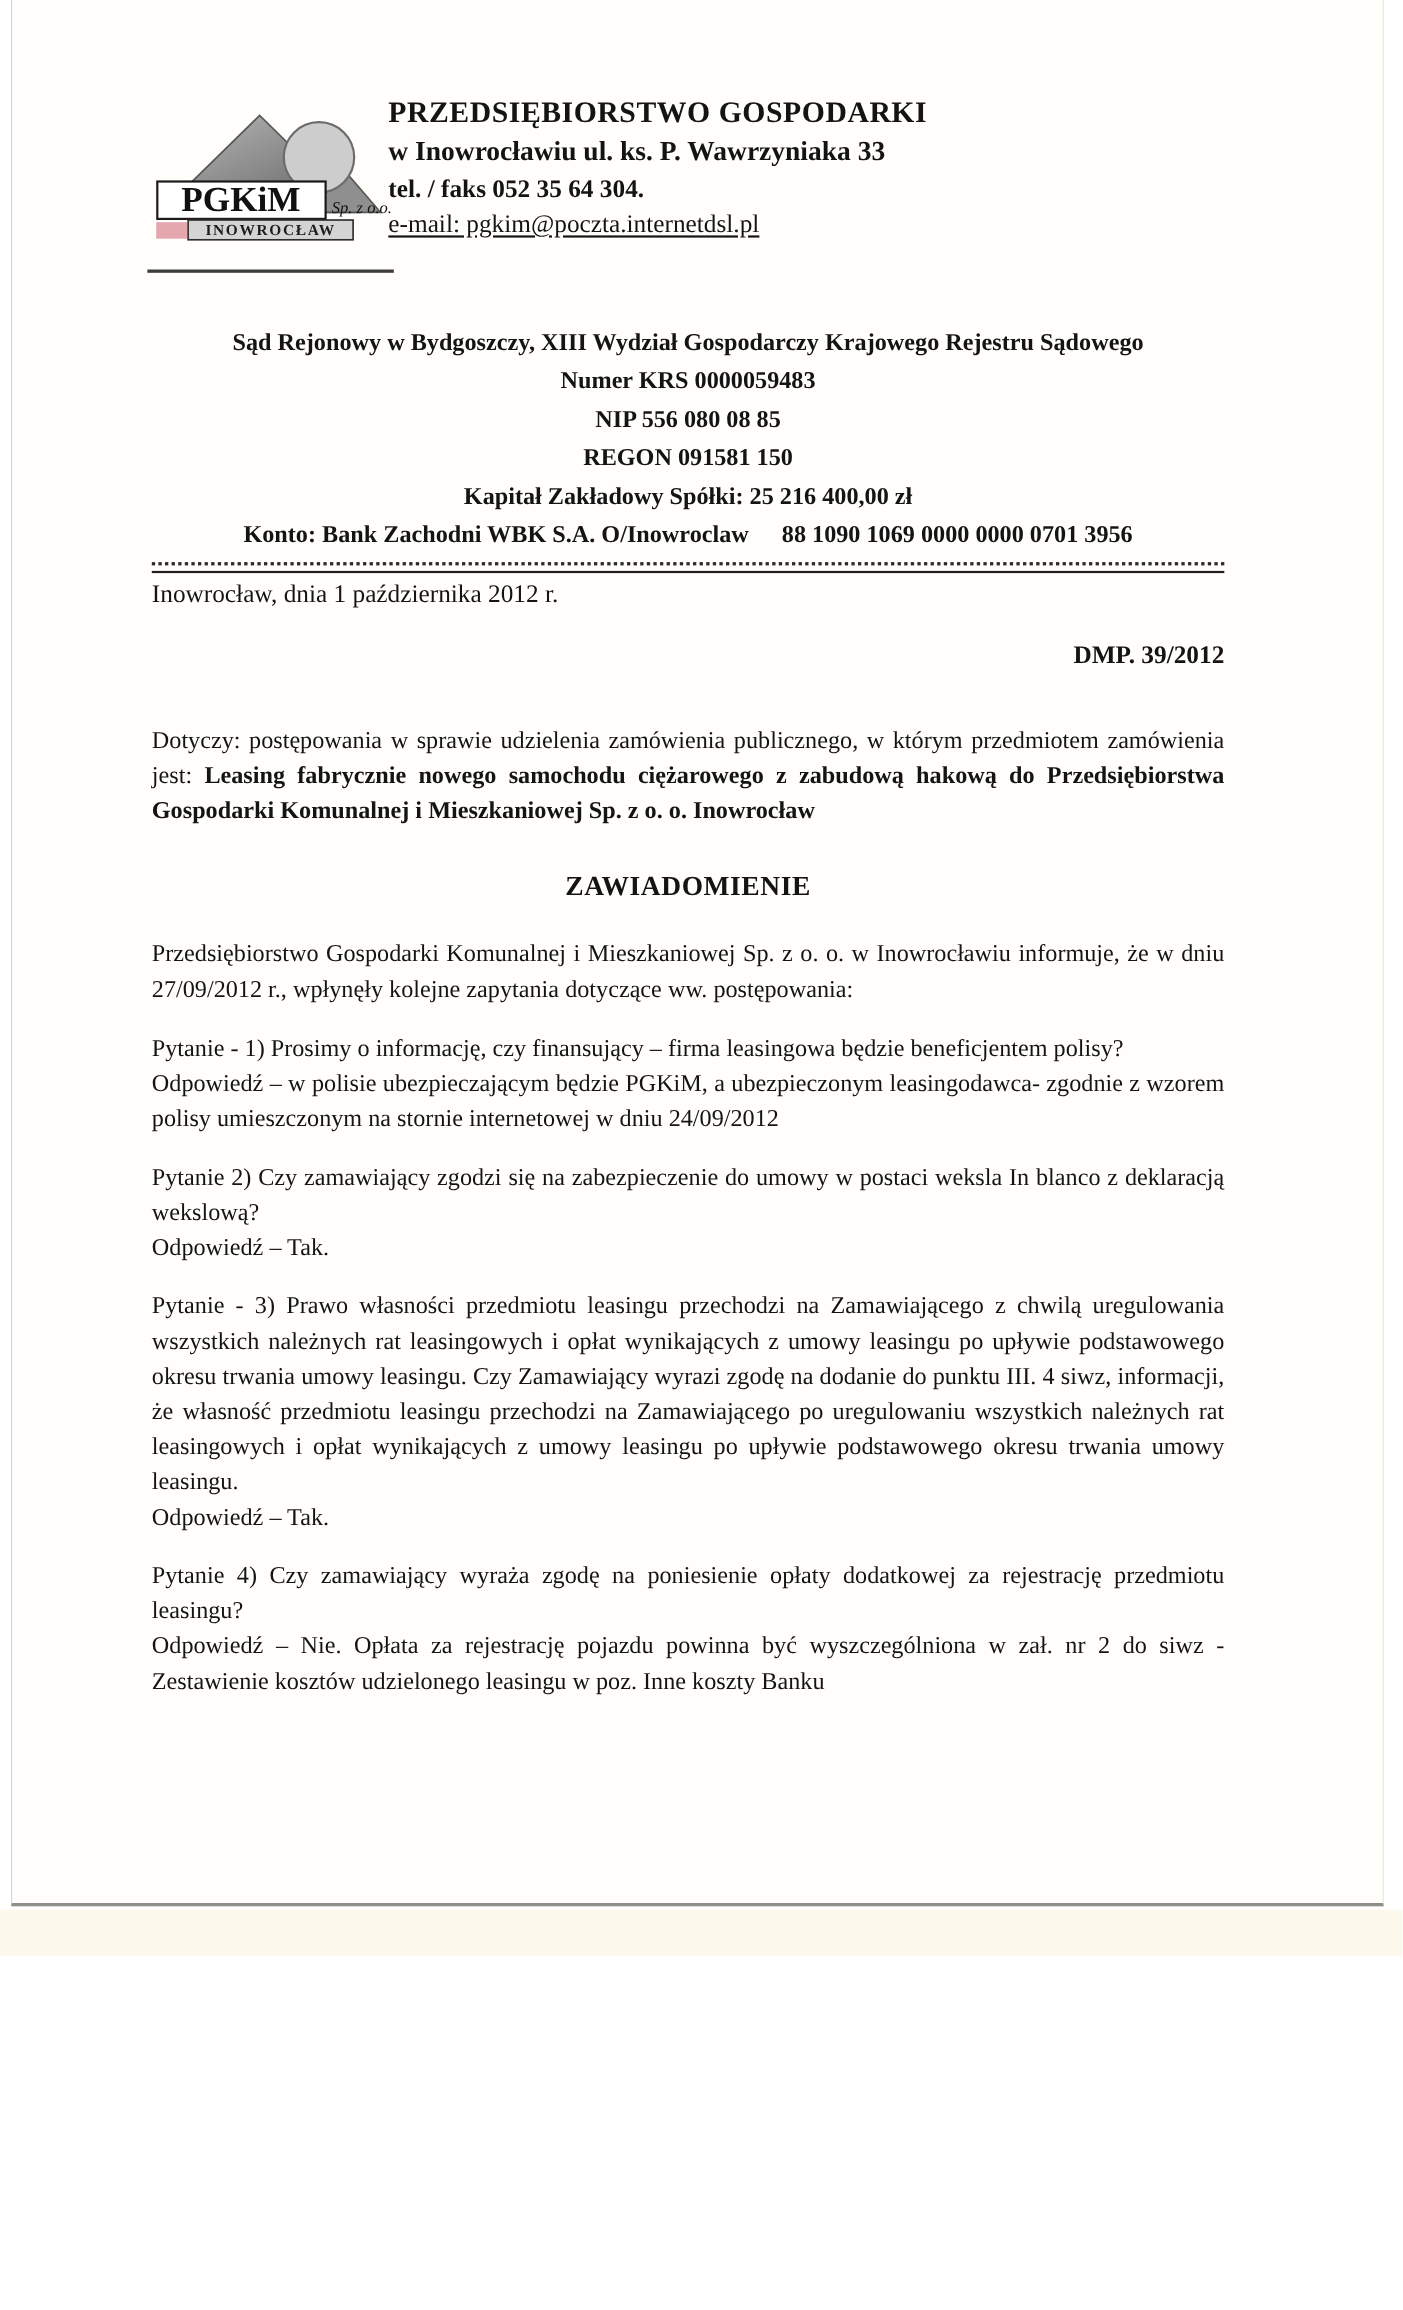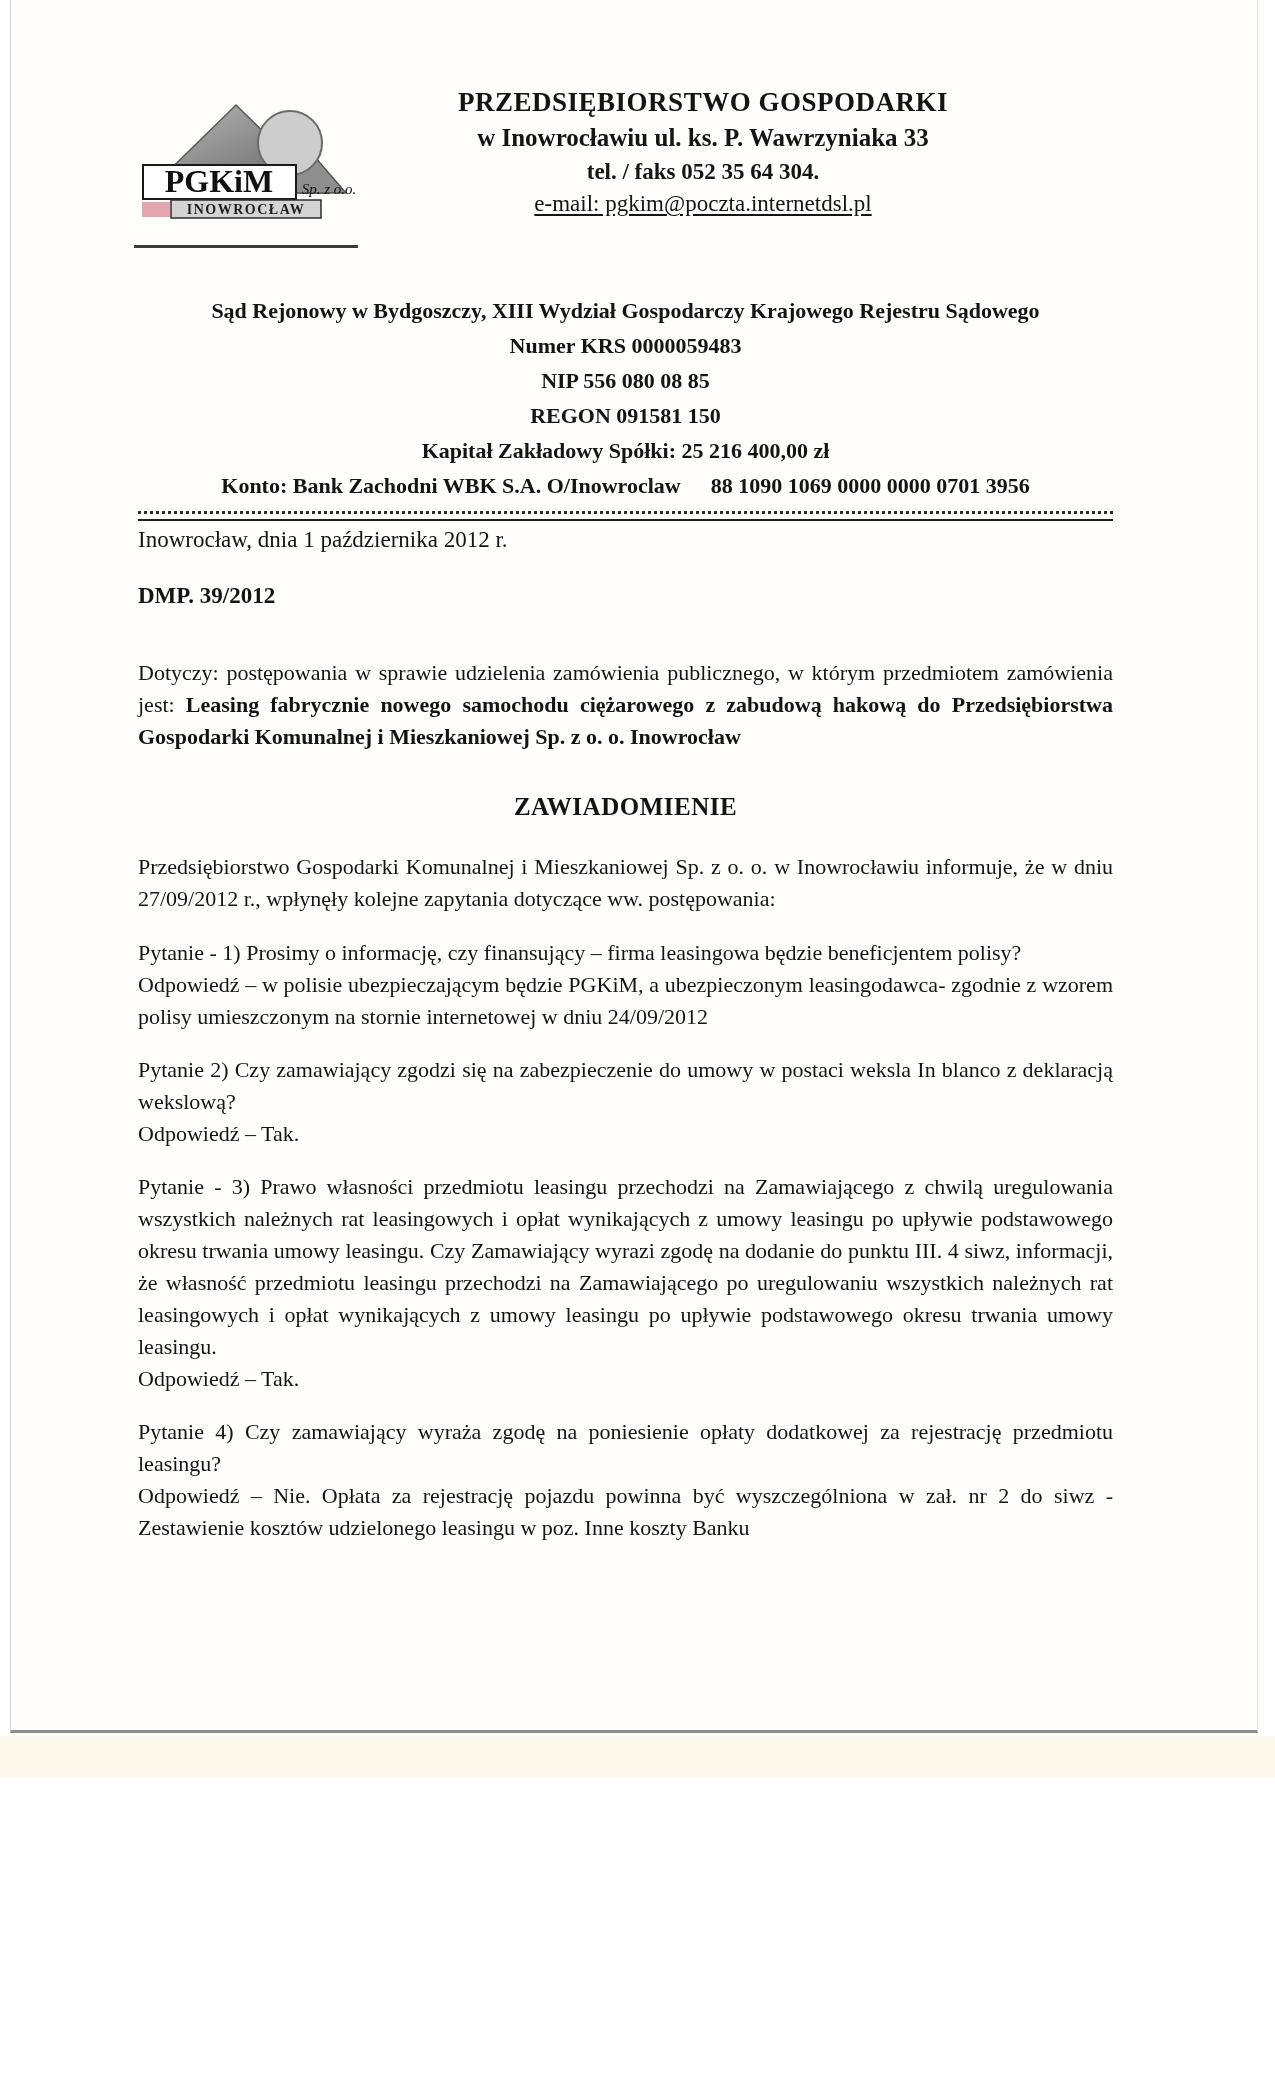--- a/index.html
+++ b/index.html
@@ -20,33 +20,33 @@
   }
   .scan-band{
     position:absolute;top:1736px;left:0;width:1275px;height:42px;
     background:#fcf9ec;
   }
   .content{position:absolute;left:127px;top:0;width:975px;}
   
   .lh{position:relative;margin-top:85px;height:170px;}
   .logo{position:absolute;left:0;top:6px;width:220px;}
   .logo-underline{position:absolute;left:-4px;top:154px;width:224px;border-bottom:3px solid #3c3c3c;}
-  .lh-text{margin-left:215px;width:700px;text-align:center;}
+  .lh-text{margin-left:215px;width:700px;}
   .lh-line1{font-size:27px;font-weight:bold;letter-spacing:.5px;line-height:35px;}
   .lh-line2{font-size:26px;font-weight:bold;line-height:35px;}
   .lh-line3{font-size:25px;font-weight:bold;line-height:35px;}
   .lh-phone{font-size:23px;font-weight:bold;line-height:33px;}
   .lh-email{font-size:23px;line-height:32px;text-decoration:underline;text-underline-offset:3px;}
   
   .registry{margin-top:38px;font-weight:bold;font-size:22px;line-height:35px;text-align:center;}
   .acct-number{margin-left:30px;}
   
   .sep{margin-top:8px;height:5px;border-top:3px dotted #2b2b2b;border-bottom:2px solid #1f1f1f;}
   .dateline{margin-top:6px;text-align:left;font-size:23px;}
-  .refnum{margin-top:30px;font-weight:bold;font-size:23px;}
+  .refnum{margin-top:30px;font-weight:bold;font-size:23px;text-align:right;}
   
   .para{font-size:22px;line-height:32px;text-align:justify;}
   .subject{margin-top:48px;}
   .subject b{font-weight:bold;}
   .notice-title{margin-top:40px;text-align:center;font-weight:bold;font-size:25px;letter-spacing:.5px;}
   .notice-intro{margin-top:30px;}
   .qa{margin-top:21px;}
   .qa .q,.qa .a{font-size:22px;line-height:32px;text-align:justify;}
 </style>
 </head>

